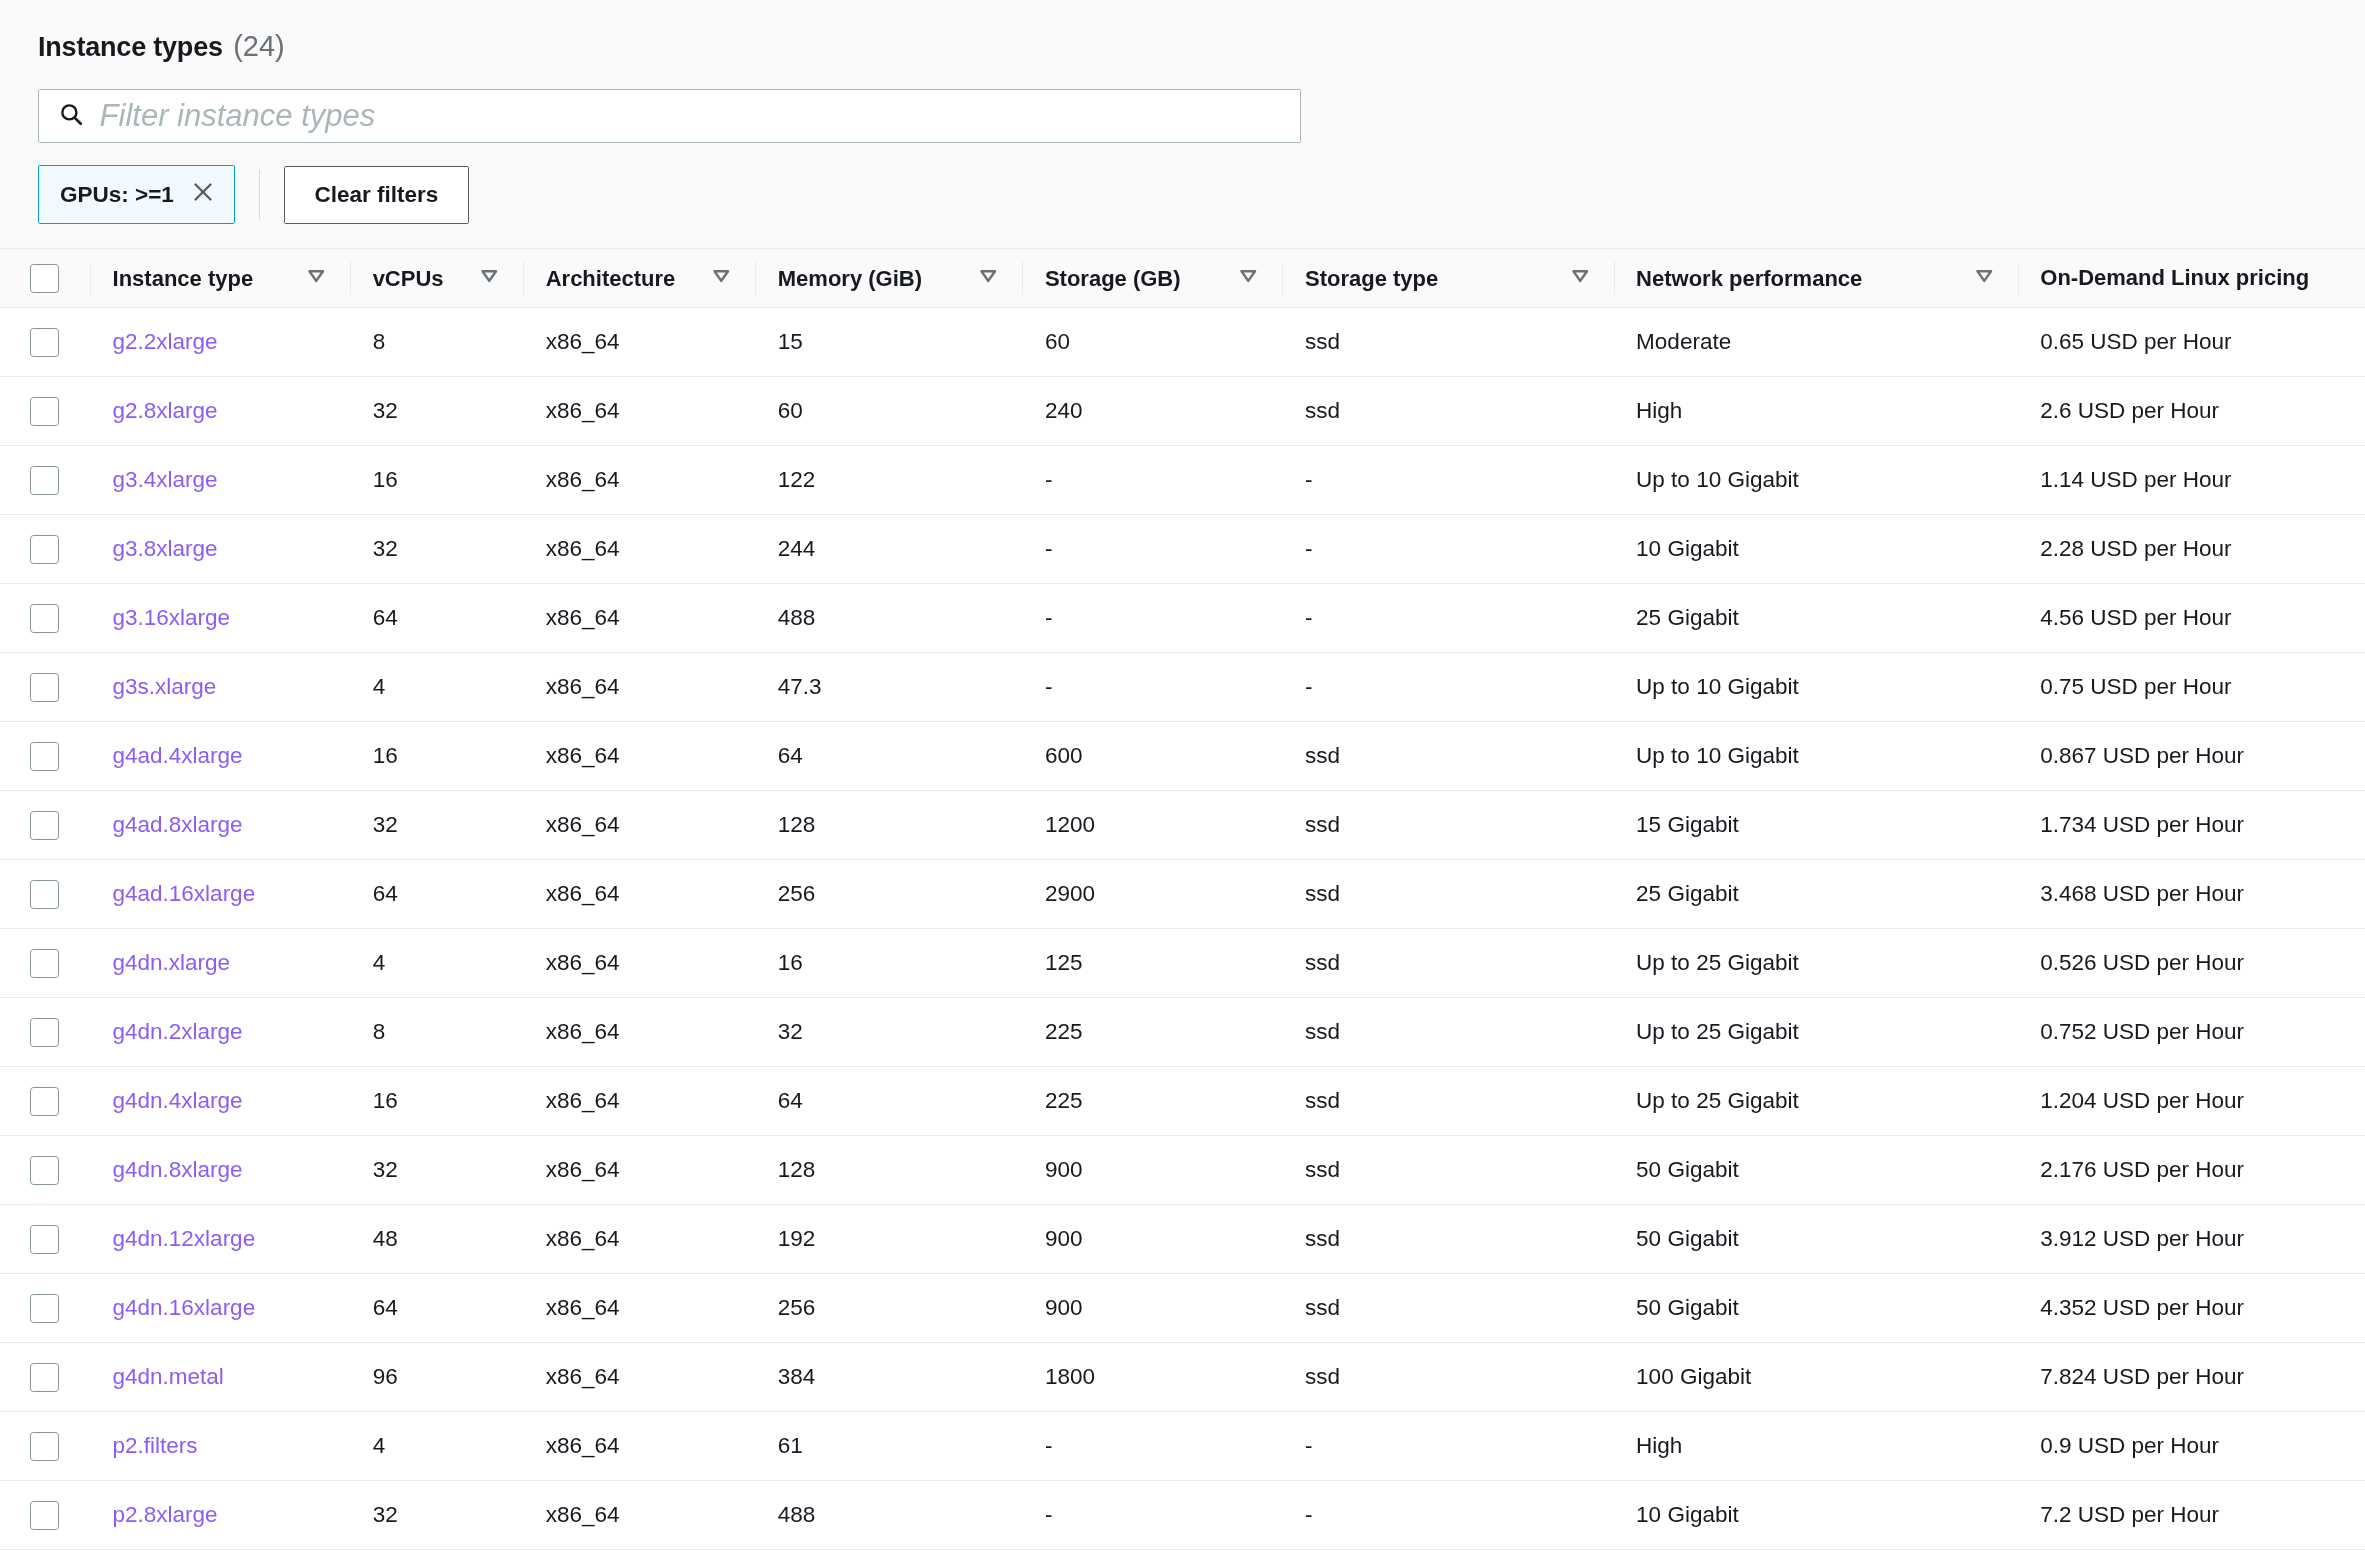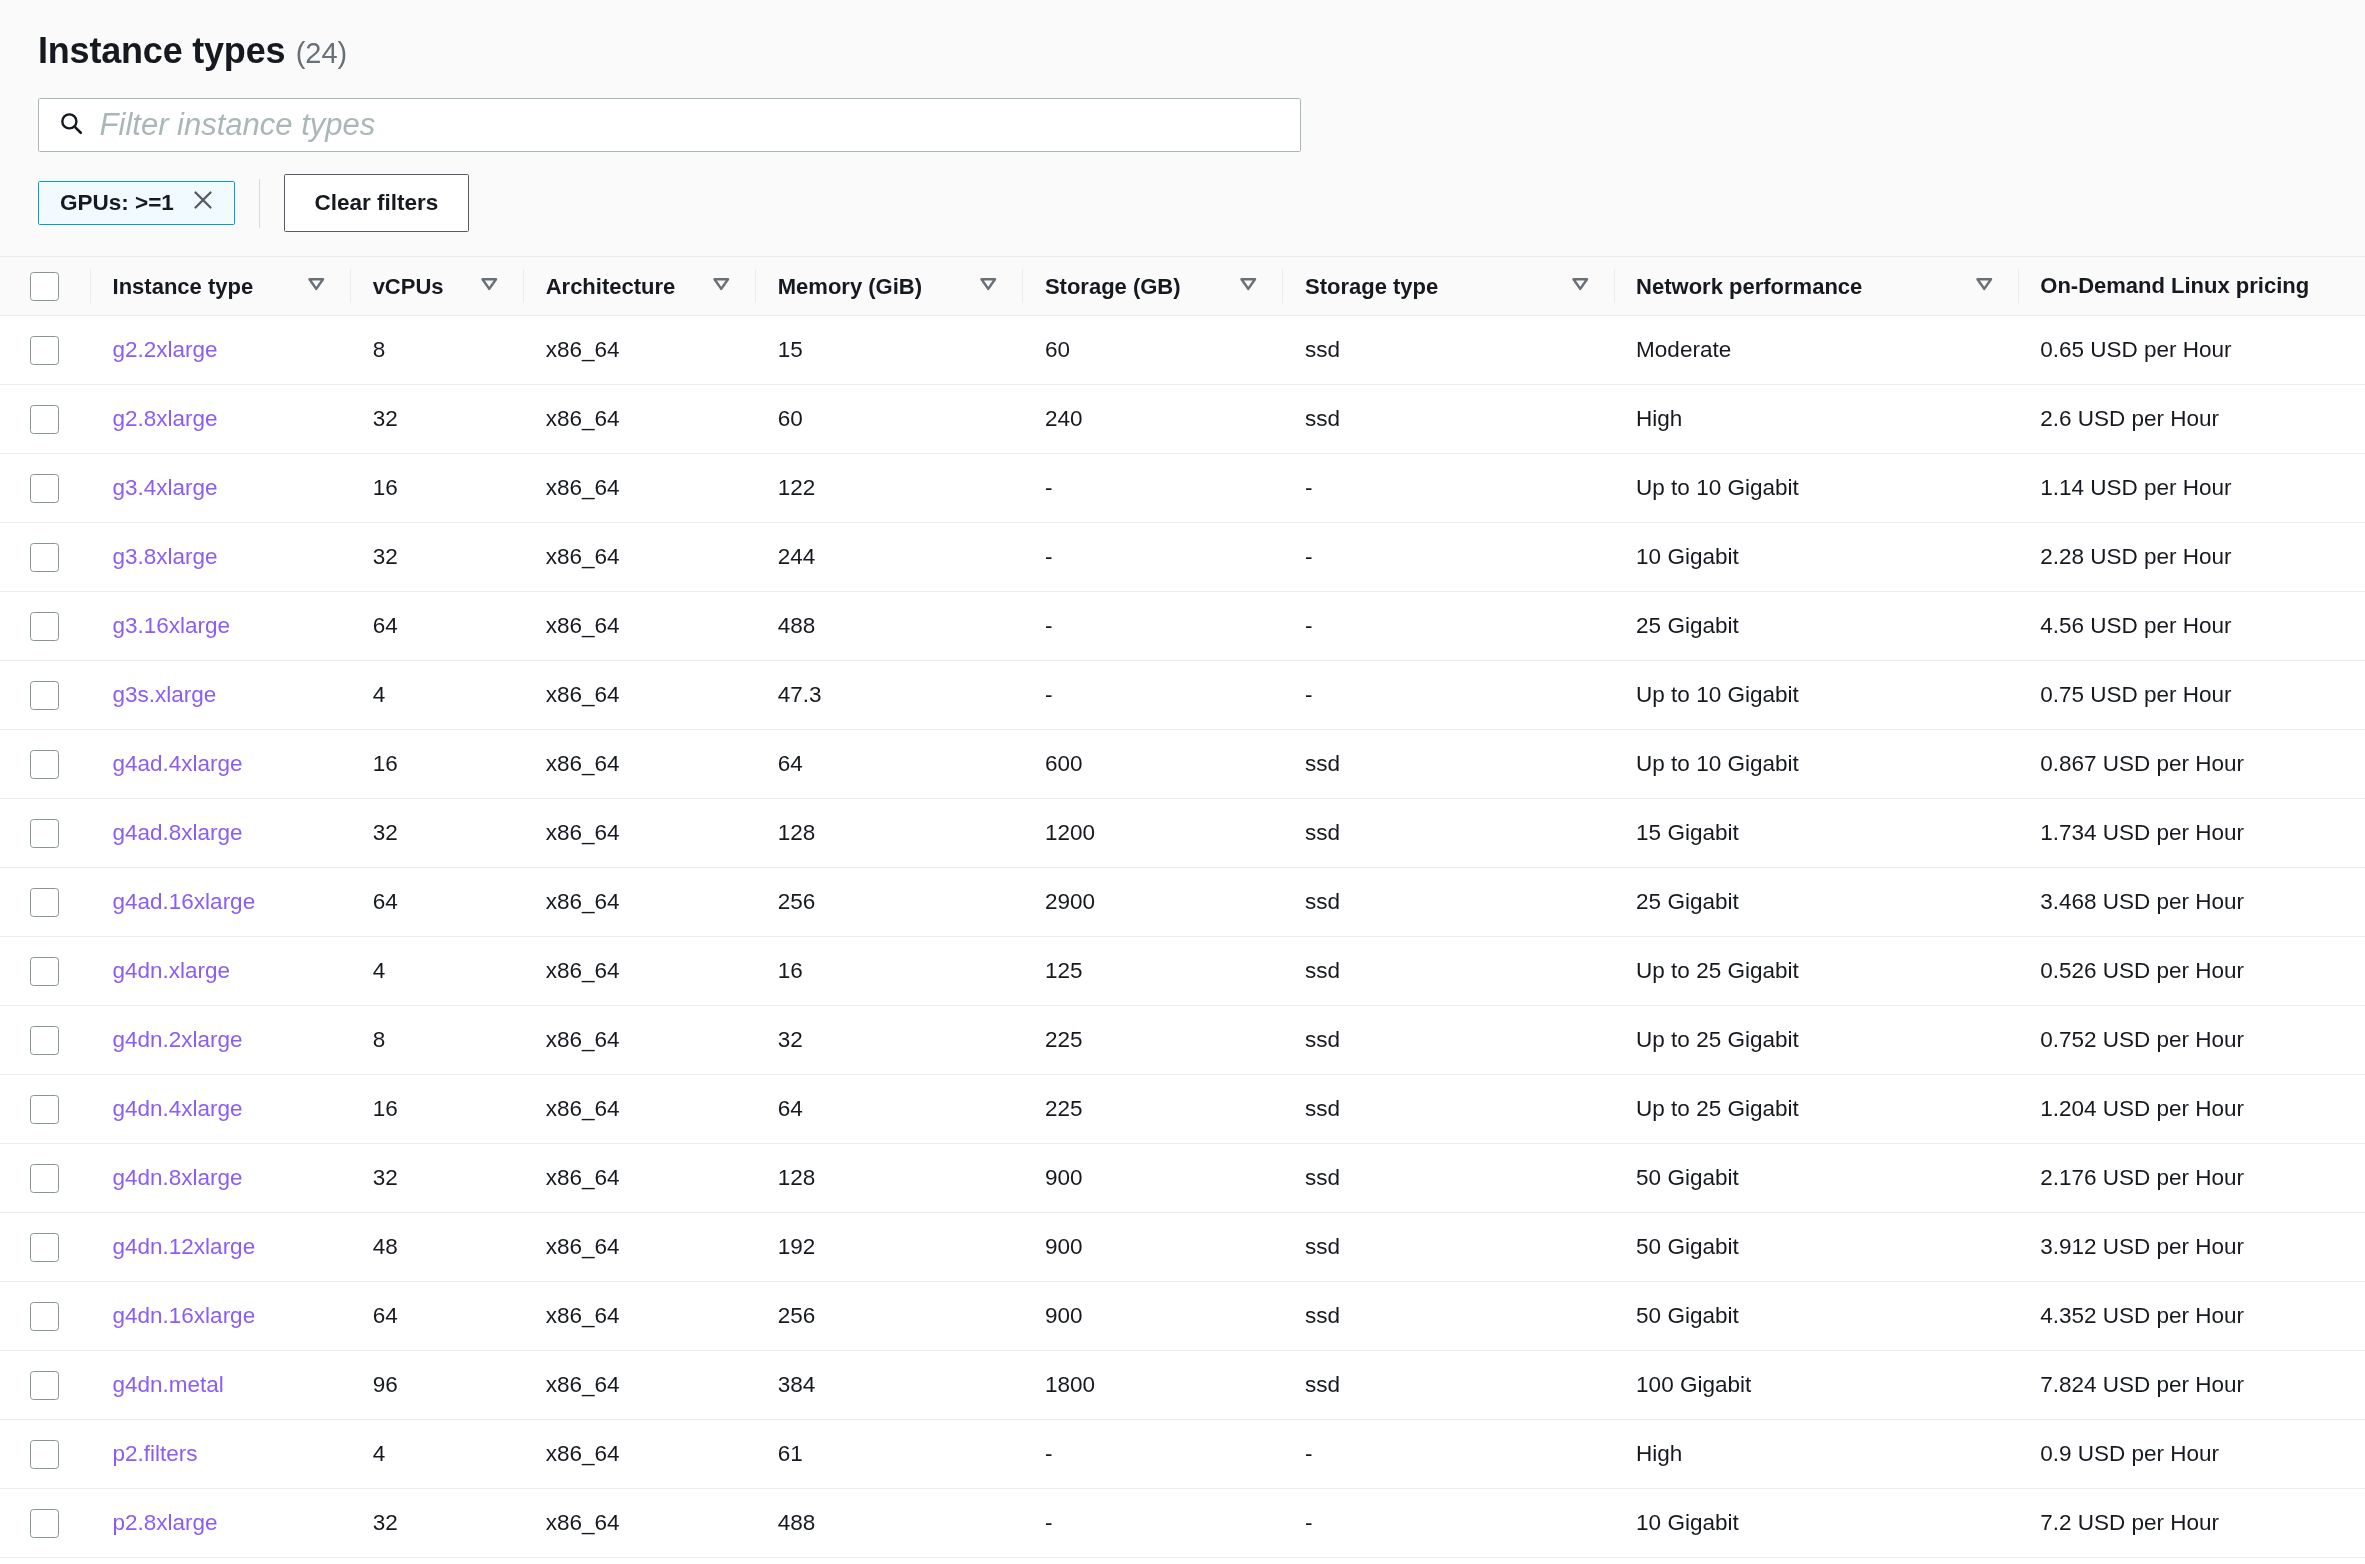--- a/index.html
+++ b/index.html
@@ -26,21 +26,21 @@
     padding: 29.5px 38px 0 38px;
   }
 
   .title-row {
     display: flex;
     align-items: baseline;
     gap: 10.4px;
     padding-bottom: 26px;
   }
   .title-main {
-    font-size: 36px;
+    font-size: 27px;
     font-weight: bold;
     color: #16191f;
     letter-spacing: -0.2px;
   }
   .title-count {
     font-size: 29px;
     font-weight: normal;
     color: #687078;
   }
 
@@ -77,21 +77,21 @@
   .filter-row {
     display: flex;
     align-items: center;
     gap: 0;
     padding: 22.5px 0 24px 0;
   }
   .token {
     display: inline-flex;
     align-items: center;
     gap: 17.3px;
-    height: 44px;
+    height: 59px;
     padding: 0 19px 0 21px;
     background: #f1faff;
     border: 1.7px solid #00a1c9;
     border-radius: 1.7px;
     color: #16191f;
     font-size: 22.5px;
     font-weight: bold;
     white-space: nowrap;
   }
   .token-x { display: block; flex: 0 0 auto; }

